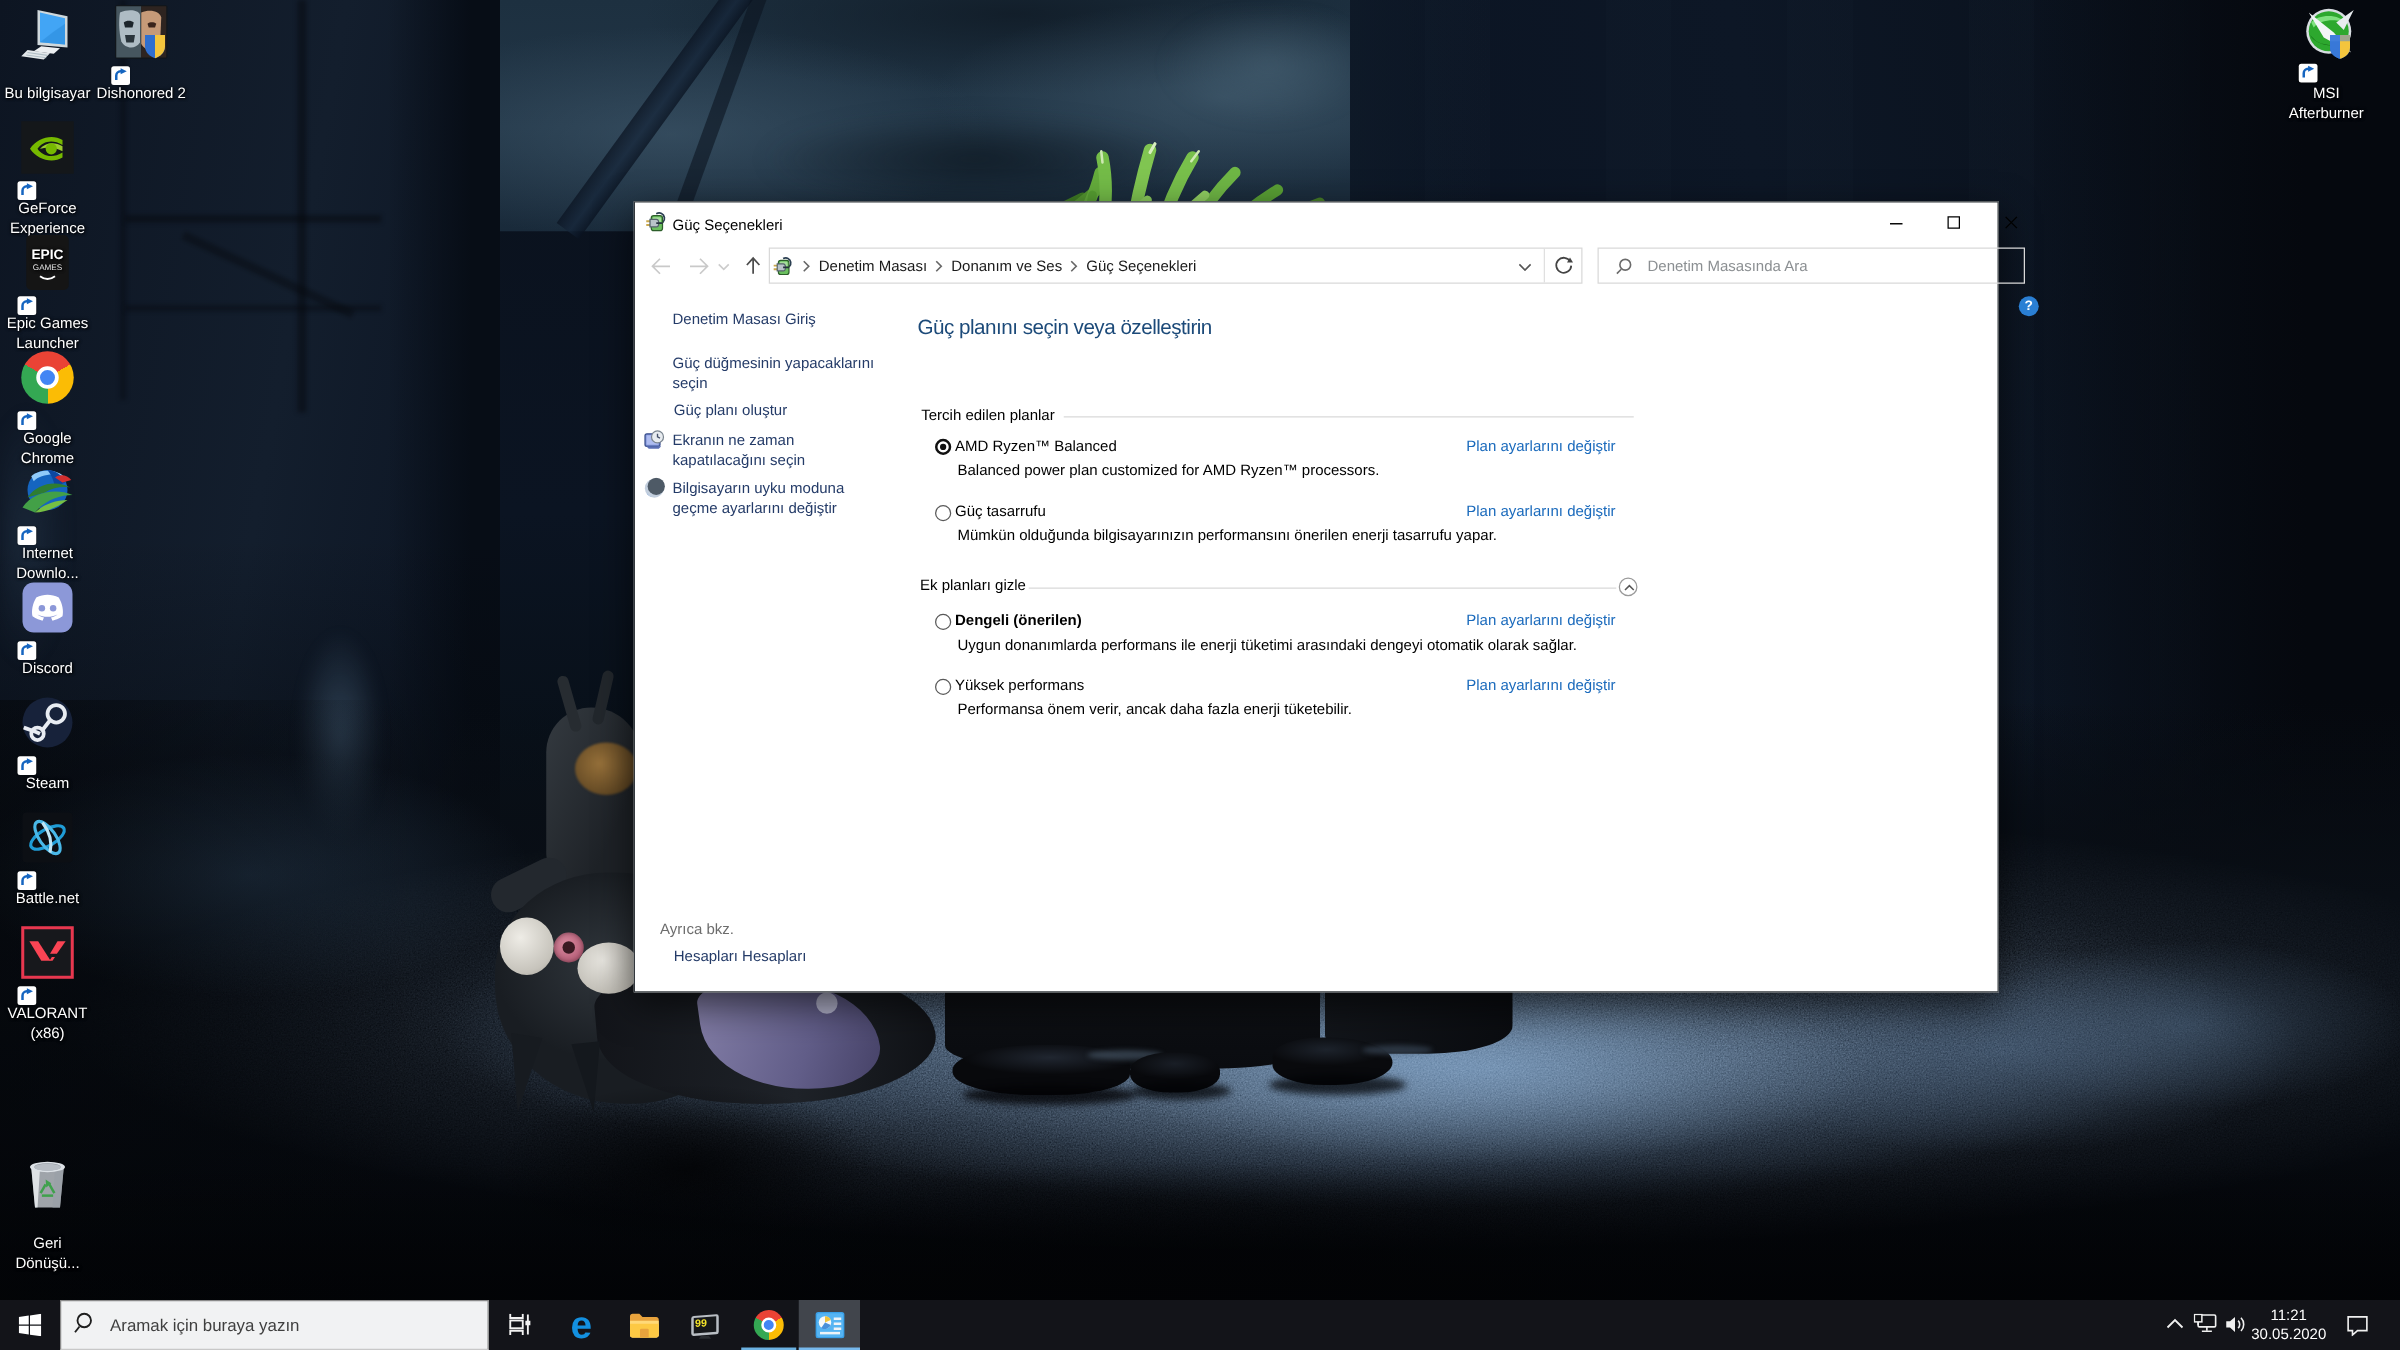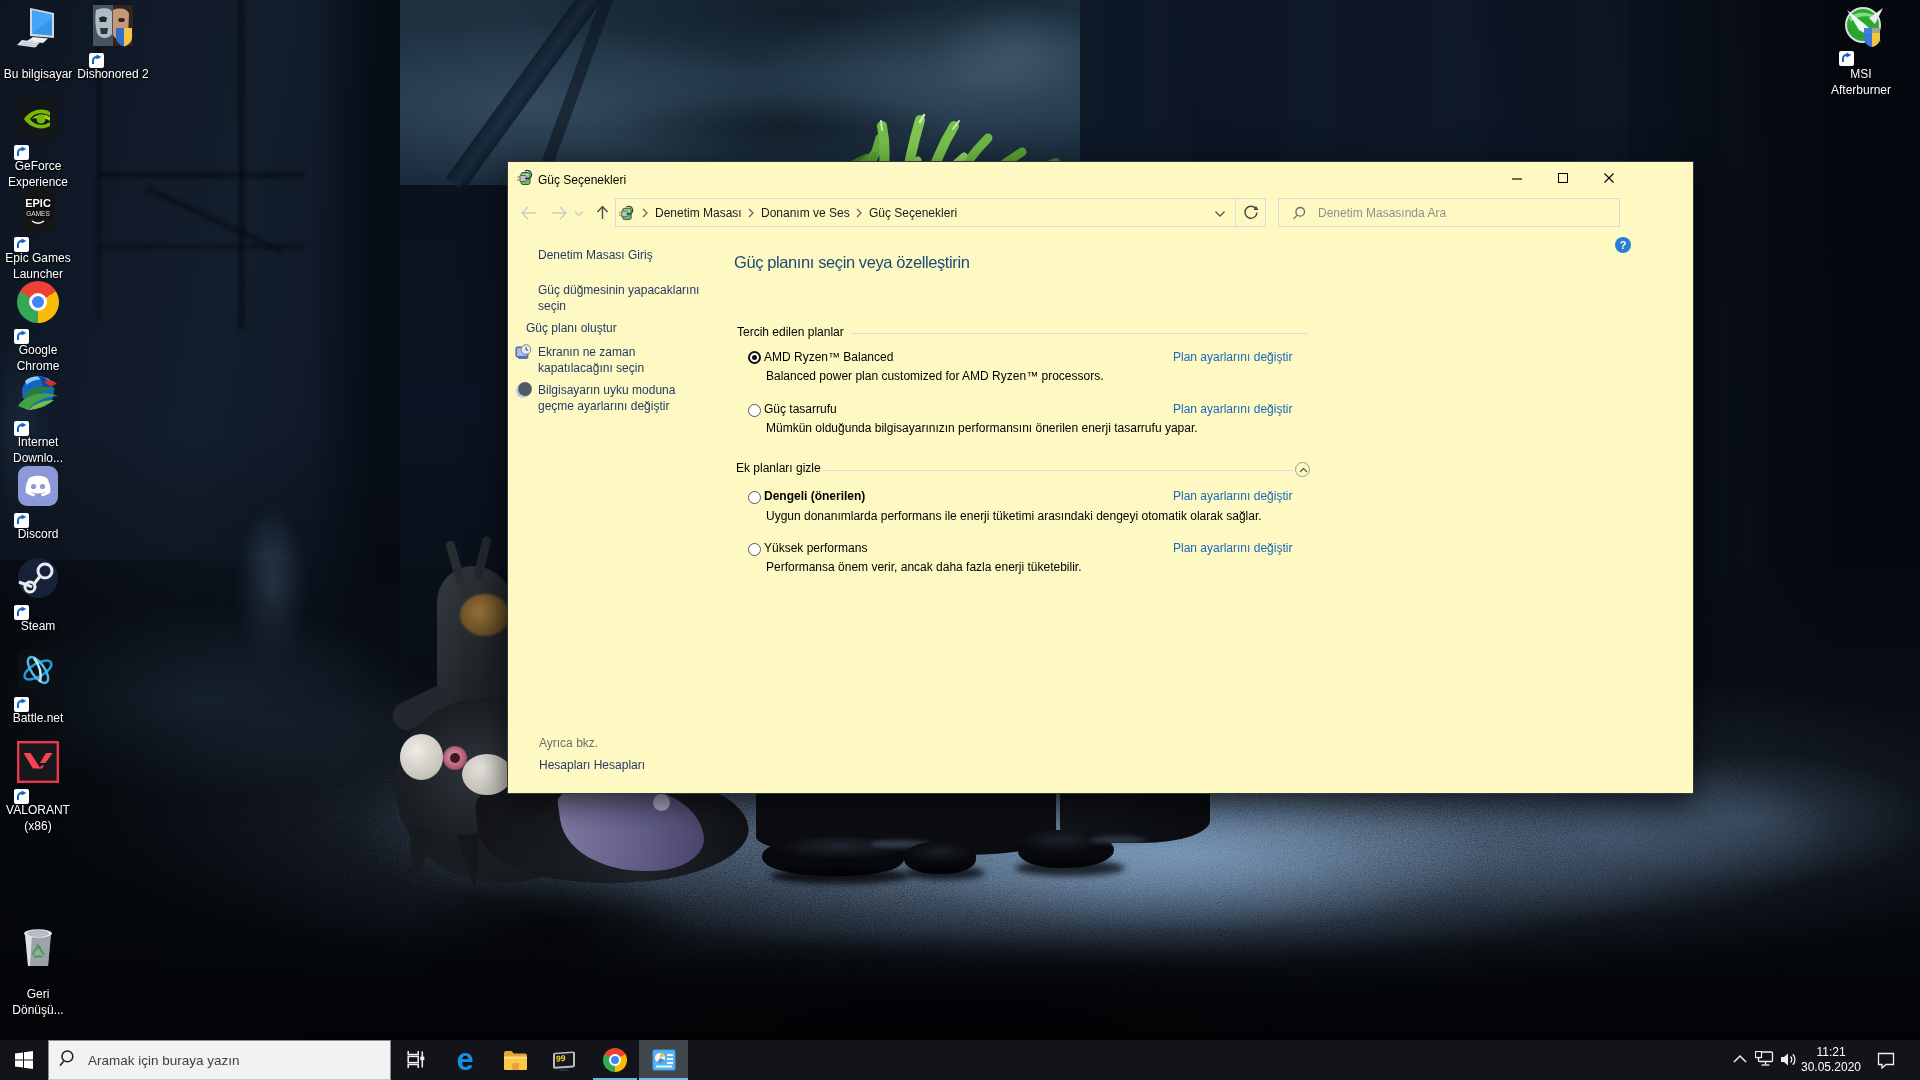--- a/index.html
+++ b/index.html
@@ -12,21 +12,21 @@
 
   
   .dico { position:absolute; width:90px; text-align:center; color:#fff; font-size:12px; line-height:16px;
           text-shadow:1px 1px 2px rgba(0,0,0,.95), 0 0 3px rgba(0,0,0,.8); }
   .dico .ig { position:relative; margin:0 auto; width:44px; height:62px; }
   .sc { position:absolute; left:-2px; bottom:-2px; width:15px; height:15px; background:#fff; border-radius:2px;
         box-shadow:0 0 1px rgba(0,0,0,.5); }
   .sc svg { position:absolute; left:1px; top:1px; }
 
   
-  #win { position:absolute; left:507px; top:161px; width:1187px; height:633px; background:#fef9c3;
+  #win { position:absolute; left:507px; top:161px; width:1092px; height:633px; background:#ffffff;
          border:1px solid #33383d; box-shadow:0 10px 30px rgba(0,0,0,.65); font-size:12px; color:#000; }
   #win .t { position:absolute; white-space:nowrap; }
 
   
   #bar { position:absolute; left:0; top:1040px; width:1920px; height:40px; background:#131419; }
   .rad { width:13px; height:13px; border-radius:50%; border:1px solid #595959; background:#fff; }
   .rad.sel { border:2px solid #111; }
   .rad.sel::after { content:""; position:absolute; left:2px; top:2px; width:5px; height:5px; border-radius:50%; background:#111; }
 </style>
 </head>
@@ -407,21 +407,21 @@
     <svg class="abs" style="left:784px;top:44px;" width="14" height="14">
         <circle cx="8.2" cy="5.8" r="4.3" fill="none" stroke="#6b6b6b" stroke-width="1.3"></circle>
         <line x1="5" y1="9.4" x2="1.5" y2="12.9" stroke="#6b6b6b" stroke-width="1.3"></line>
       </svg>
     <div class="t" style="left:810px;top:44px;color:#8b8f92;">Denetim Masasında Ara</div>
 
     <div class="abs" style="left:1107px;top:75px;width:16px;height:16px;border-radius:50%;background:#2a7fd4;color:#fff;font-size:11px;font-weight:bold;text-align:center;line-height:16px;">?</div>
 
     <div class="t" style="left:30px;top:86px;color:#243b68;">Denetim Masası Giriş</div>
     <div class="abs" style="left:30px;top:120px;width:170px;color:#243b68;line-height:16px;">Güç düğmesinin yapacaklarını seçin</div>
-    <div class="t" style="left:18px;top:159px;color:#243b68;text-align:right;">Güç planı oluştur</div>
+    <div class="t" style="left:31px;top:159px;color:#243b68;text-align:right;">Güç planı oluştur</div>
     <svg class="abs" style="left:7px;top:182px;" width="17" height="17" viewBox="0 0 17 17">
       <rect x="1" y="3" width="12" height="10" rx="1.5" fill="#7b8fd4" stroke="#3a4f8c" stroke-width="1"></rect>
       <rect x="2.2" y="4.2" width="9.6" height="7.6" fill="#aebcf0"></rect>
       <circle cx="11" cy="5.5" r="4.8" fill="#e8ecf0" stroke="#7a8590" stroke-width="1"></circle>
       <path d="M11 3 L11 5.5 L13 6.5" stroke="#44506a" stroke-width="1.1" fill="none"></path>
       <path d="M2 13 L14 13 L12 15 L4 15 Z" fill="#5b6fb4"></path>
     </svg>
     <div class="abs" style="left:30px;top:182px;width:170px;color:#243b68;line-height:16px;">Ekranın ne zaman kapatılacağını seçin</div>
     <svg class="abs" style="left:7px;top:220px;" width="17" height="17" viewBox="0 0 17 17">
       <circle cx="8.5" cy="8.5" r="7.6" fill="#c2cedd"></circle>
@@ -455,21 +455,21 @@
     <div class="abs rad" style="left:240px;top:329px;"></div>
     <div class="t" style="left:256px;top:327px;font-weight:bold;">Dengeli (önerilen)</div>
     <div class="t" style="left:665px;top:327px;color:#1a6abc;">Plan ayarlarını değiştir</div>
     <div class="t" style="left:258px;top:347px;">Uygun donanımlarda performans ile enerji tüketimi arasındaki dengeyi otomatik olarak sağlar.</div>
 
     <div class="abs rad" style="left:240px;top:381px;"></div>
     <div class="t" style="left:256px;top:379px;text-align:right;">Yüksek performans</div>
     <div class="t" style="left:665px;top:379px;color:#1a6abc;">Plan ayarlarını değiştir</div>
     <div class="t" style="left:258px;top:398px;">Performansa önem verir, ancak daha fazla enerji tüketebilir.</div>
 
-    <div class="t" style="left:31px;top:574px;color:#6d6d6d;text-align:right;">Ayrıca bkz.</div>
+    <div class="t" style="left:20px;top:574px;color:#6d6d6d;text-align:right;">Ayrıca bkz.</div>
     <div class="t" style="left:31px;top:596px;color:#243b68;">Hesapları Hesapları</div>
   </div>
   <div id="bar">
 
     <svg class="abs" style="left:15px;top:11px;" width="18" height="18" viewBox="0 0 18 18">
       <polygon points="0,2.6 8,1.4 8,8.5 0,8.5" fill="#fff"></polygon>
       <polygon points="9,1.3 18,0 18,8.5 9,8.5" fill="#fff"></polygon>
       <polygon points="0,9.5 8,9.5 8,16.6 0,15.4" fill="#fff"></polygon>
       <polygon points="9,9.5 18,9.5 18,18 9,16.7" fill="#fff"></polygon>
     </svg>

